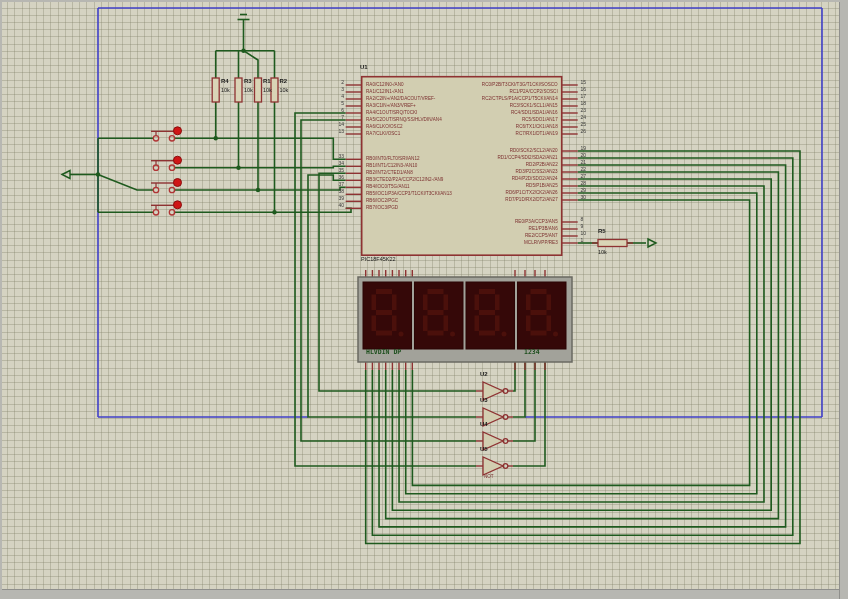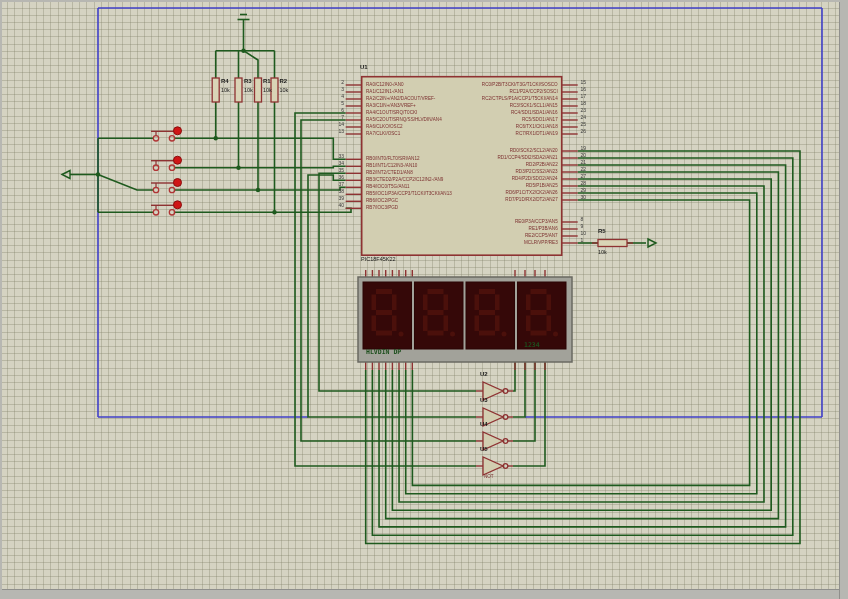--- a/index.html
+++ b/index.html
@@ -309,21 +309,21 @@
     <div class="lbl ref" style="left:598px;top:228px;">R5</div>
     <div class="lbl val" style="left:598px;top:250px;">10k</div>
 
     <div class="lbl ref" style="left:480px;top:371px;">U2</div>
     <div class="lbl ref" style="left:480px;top:397px;">U3</div>
     <div class="lbl ref" style="left:480px;top:421px;">U4</div>
     <div class="lbl ref" style="left:480px;top:446px;">U5</div>
     <div class="lbl notlbl" style="left:484px;top:475px;">NOT</div>
 
     <div class="lbl dsplbl" style="left:366px;top:349px;">HLVDIN DP</div>
-    <div class="lbl dsplbl" style="left:524px;top:342px;">1234</div>
+    <div class="lbl dsplbl" style="left:524px;top:349px;">1234</div>
 
   <div class="lbl pinnum" style="left: 330px; top: 79.5px; width: 14px; text-align: right;">2</div>
       <div class="lbl pinlbl" style="left: 366px; top: 82.7px;">RA0/C12IN0-/AN0</div>
       <div class="lbl pinnum" style="left: 330px; top: 86.5px; width: 14px; text-align: right;">3</div>
       <div class="lbl pinlbl" style="left: 366px; top: 89.7px;">RA1/C12IN1-/AN1</div>
       <div class="lbl pinnum" style="left: 330px; top: 93.5px; width: 14px; text-align: right;">4</div>
       <div class="lbl pinlbl" style="left: 366px; top: 96.7px;">RA2/C2IN+/AN2/DACOUT/VREF-</div>
       <div class="lbl pinnum" style="left: 330px; top: 100.5px; width: 14px; text-align: right;">5</div>
       <div class="lbl pinlbl" style="left: 366px; top: 103.7px;">RA3/C1IN+/AN3/VREF+</div>
       <div class="lbl pinnum" style="left: 330px; top: 107.5px; width: 14px; text-align: right;">6</div>

